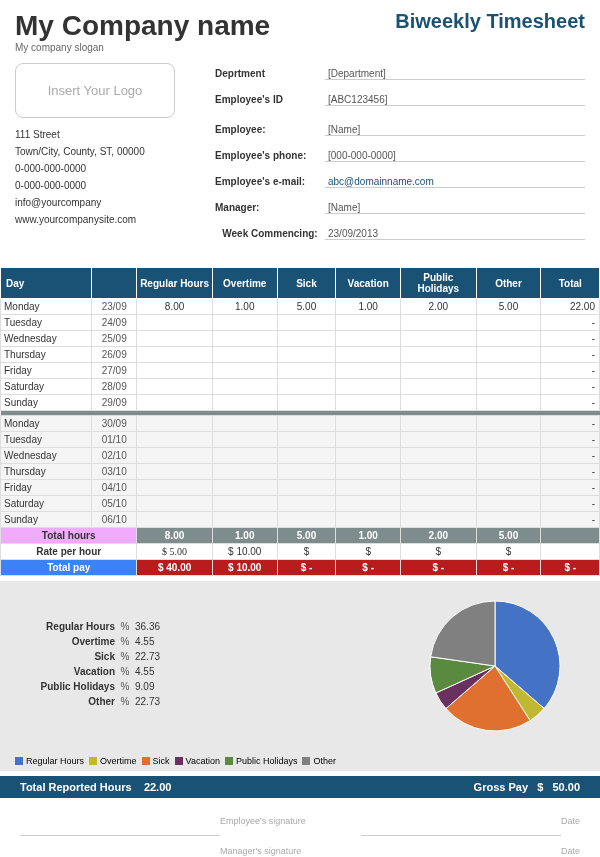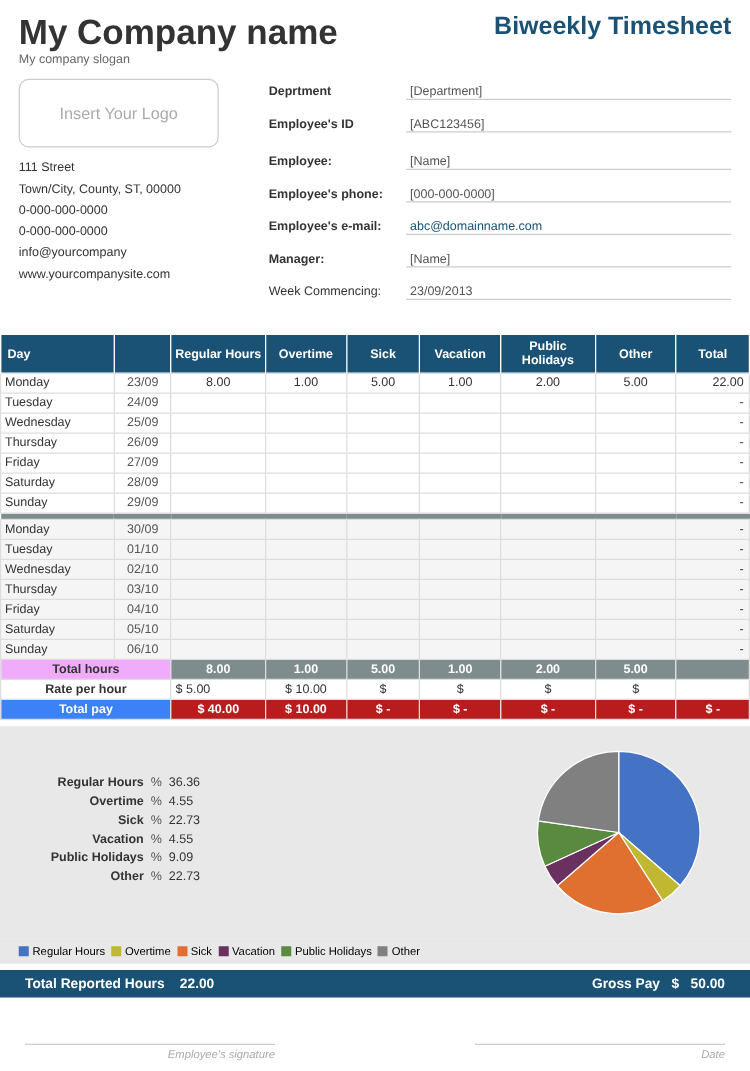--- a/index.html
+++ b/index.html
@@ -43,21 +43,21 @@
     .pie-container { width: 180px; height: 150px; flex-shrink: 0; }
 
     .chart-icons { display: flex; flex-wrap: wrap; gap: 5px; padding: 5px 15px 5px; font-size: 9px; background: #e8e8e8; }
     .chart-icon-item { display: flex; align-items: center; gap: 3px; }
     .dot { width: 8px; height: 8px; display: inline-block; }
 
     .summary-bar { background: #1a5276; color: #fff; display: flex; justify-content: space-between; padding: 5px 20px; font-size: 11px; font-weight: bold; margin-top: 5px; }
 
     .signature-section { padding: 10px 20px; }
     .sig-row { display: flex; justify-content: space-between; margin-top: 8px; }
-    .sig-field { display: flex; flex-direction: column; align-items: flex-end; font-size: 9px; color: #aaa; font-style: italic; }
+    .sig-field { display: flex; flex-direction: row; align-items: flex-start; font-size: 9px; color: #aaa; }
     .sig-line { width: 200px; border-bottom: 1px solid #ccc; margin-bottom: 2px; height: 20px; }
   </style>
 </head>
 <body>
 
 <div class="header">
   <div class="company-info">
     <h1>My Company name</h1>
     <div class="slogan">My company slogan</div>
   </div>
@@ -98,21 +98,21 @@
       </div>
       <div class="info-row">
         <span class="info-label">Employee's e-mail:</span>
         <span class="info-value" style="color:#1a5276;">abc@domainname.com</span>
       </div>
       <div class="info-row">
         <span class="info-label">Manager:</span>
         <span class="info-value">[Name]</span>
       </div>
       <div class="info-row" style="margin-top:6px;">
-        <span class="info-label" style="font-weight:normal;">Week Commencing:</span>
+        <span class="info-label" style="font-weight:bold;text-align:center;">Week Commencing:</span>
         <span class="info-value">23/09/2013</span>
       </div>
     </div>
   </div>
 </div>
 
 <table class="timesheet-table">
   <thead>
     <tr>
       <th class="day-col" style="width:70px;">Day</th>
@@ -297,21 +297,21 @@
         <td>8.00</td>
         <td>1.00</td>
         <td>5.00</td>
         <td>1.00</td>
         <td>2.00</td>
         <td>5.00</td>
         <td></td>
       </tr>
       <tr class="rate-row">
         <td colspan="2" class="label">Rate per hour</td>
-        <td style="text-align: left;">$ 5.00</td>
+        <td style="text-align: center; font-family: Liberation Serif, serif;">$ 5.00</td>
         <td style="text-align: center;">$ 10.00</td>
         <td style="text-align: center;">$</td>
         <td style="text-align: center;">$</td>
         <td style="text-align: center;">$</td>
         <td style="text-align: center;">$</td>
         <td style="text-align: center;"></td>
       </tr>
       <tr class="pay-row">
         <td colspan="2" class="label">Total pay</td>
         <td style="text-align: center;">$ 40.00</td>

